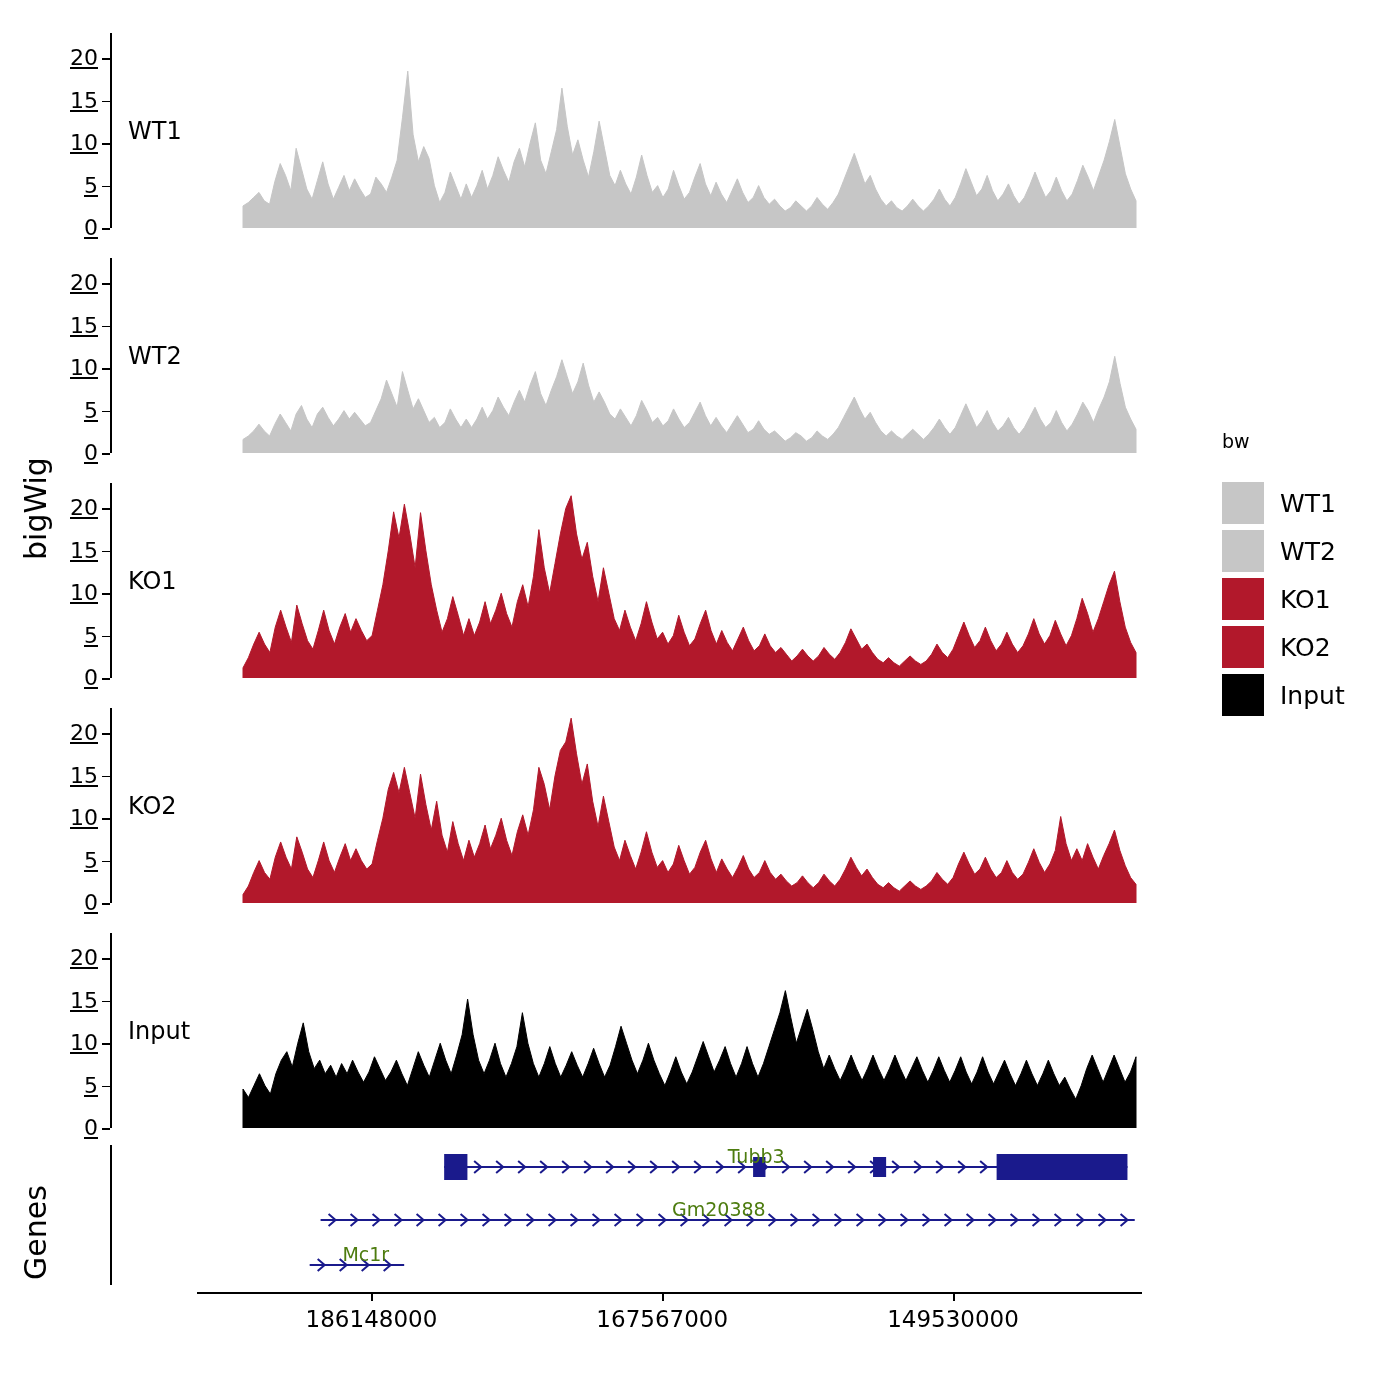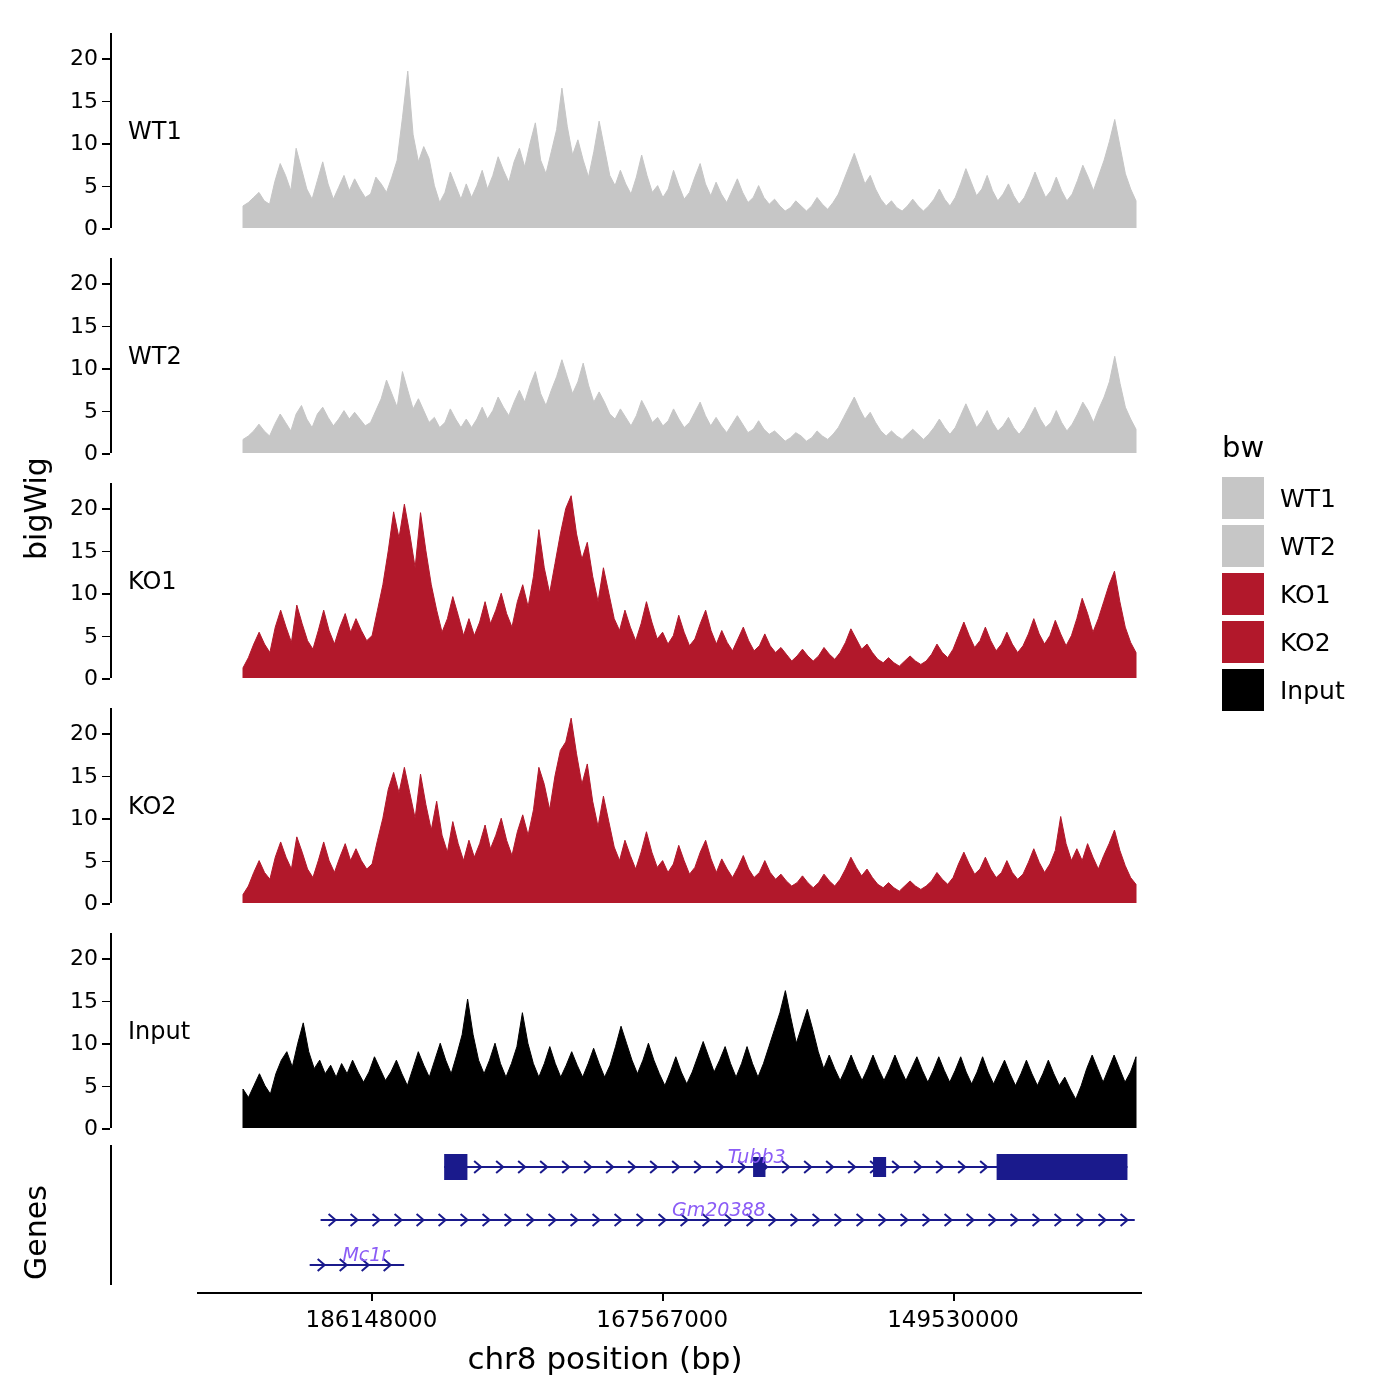--- a/index.html
+++ b/index.html
@@ -48,37 +48,37 @@
     background:#000;
   }
   .track .ticklabel{
     position:absolute;
     right:100%;
     margin-right:12px;
     font-size:22px;
     line-height:1;
     transform:translateY(-50%);
     white-space:nowrap;
+    text-decoration:underline;
   }
   .track .tracklabel{
     position:absolute;
     font-size:24px;
     white-space:nowrap;
   }
   .track svg{position:absolute;left:0;top:0;}
 
   
   #genes-panel{position:absolute;left:110px;top:1145px;width:1060px;height:140px;}
   #genes-panel .gaxis{position:absolute;left:0;top:0;width:2px;height:140px;background:#000;}
   .gene-label{
     position:absolute;
     font-size:19px;
-    color:#8b5cf6;
-    white-space:nowrap;
-    font-style:italic;
+    color:#4d7c0f;
+    white-space:nowrap;
   }
 
   
   #xaxis{position:absolute;left:197px;top:1292px;width:945px;height:2px;background:#000;}
   .xtick{position:absolute;top:1292px;width:1.5px;height:9px;background:#000;}
   .xticklabel{
     position:absolute;
     top:1306px;
     font-size:23px;
     transform:translateX(-50%);
@@ -87,21 +87,21 @@
   #xtitle{
     position:absolute;
     top:1340px;
     left:0;width:1210px;
     text-align:center;
     font-size:31px;
   }
 
   
   #legend{position:absolute;left:1222px;top:430px;}
-  #legend .legend-title{font-size:29px;margin-bottom:10px;}
+  #legend .legend-title{font-size:19px;margin-bottom:27px;}
   .legend-row{display:flex;align-items:center;height:48px;}
   .legend-swatch{width:42px;height:42px;margin-right:16px;}
   .legend-text{font-size:25px;}
 </style>
 </head>
 <body>
 
 <div id="root">
 
   <div class="ylabel-bigwig">bigWig</div>
@@ -287,21 +287,20 @@
 
   <div id="xaxis"></div>
   <div id="xticks">
       <div class="xtick" style="left: 371.462px;"></div>
       <div class="xticklabel" style="left: 371.462px;">186148000</div>
       <div class="xtick" style="left: 662.231px;"></div>
       <div class="xticklabel" style="left: 662.231px;">167567000</div>
       <div class="xtick" style="left: 953px;"></div>
       <div class="xticklabel" style="left: 953px;">149530000</div>
     </div>
-  <div id="xtitle">chr8 position (bp)</div>
 
   <div id="legend">
     <div class="legend-title">bw</div>
     <div id="legend-items">
         <div class="legend-row">
           <div class="legend-swatch" style="background: rgb(198, 198, 198);"></div>
           <div class="legend-text">WT1</div>
         </div>
         <div class="legend-row">
           <div class="legend-swatch" style="background: rgb(198, 198, 198);"></div>

